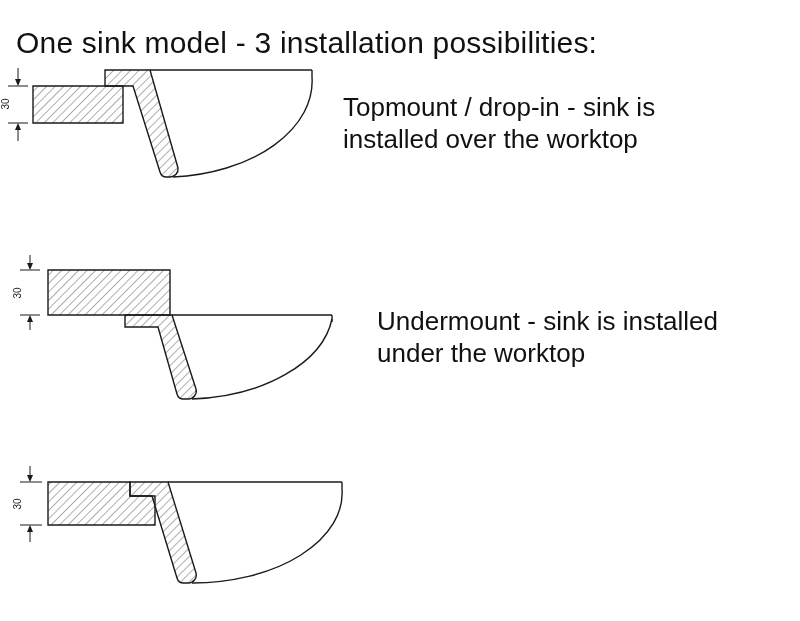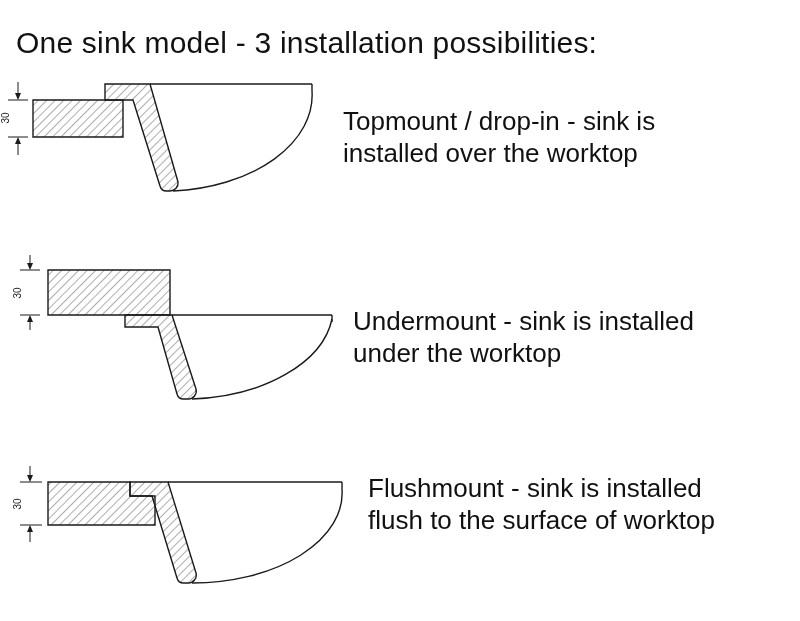--- a/index.html
+++ b/index.html
@@ -28,22 +28,22 @@
     white-space: nowrap;
   }
   .row {
     position: absolute;
     left: 0;
     right: 0;
     display: flex;
     flex-direction: row;
     align-items: center;
   }
-  .row-1 { top: 70px; }
-  .row-2 { top: 255px; }
+  .row-1 { top: 56px; }
+  .row-2 { top: 255px; gap: 24px; }
   .row-3 { top: 465px; }
   .drawing { flex: 0 0 auto; display: block; }
   .desc {
     margin: 0 0 0 8px;
     font-size: 26px;
     line-height: 1.22;
     white-space: pre-line;
     color: #111111;
   }
   .desc.lift { margin-bottom: 55px; }
@@ -148,17 +148,15 @@
       <path d="M48,17 L130,17 L130,31 L155,31 L155,60 L48,60 Z" fill="url(#h3)" stroke="#1a1a1a" stroke-width="1.4"></path>
 
       <path d="M130,17 L168,17 L196,108 A8,8 0 0 1 188,118 L184,118 A7,7 0 0 1 177,113 L152,31 L130,31 Z" fill="url(#h3)" stroke="#1a1a1a" stroke-width="1.4"></path>
 
       <g stroke="#1a1a1a" stroke-width="1.4" fill="none">
         <line x1="168" y1="17" x2="342" y2="17"></line>
         <line x1="342" y1="17" x2="342" y2="24"></line>
         <path d="M192,118 A150,90 0 0 0 342,24"></path>
       </g>
     </svg>
-    <p class="desc lift">Flushmount - sink is installed
-flush to the surface of worktop</p>
   </div>
 
 </div>
 
 </body></html>

